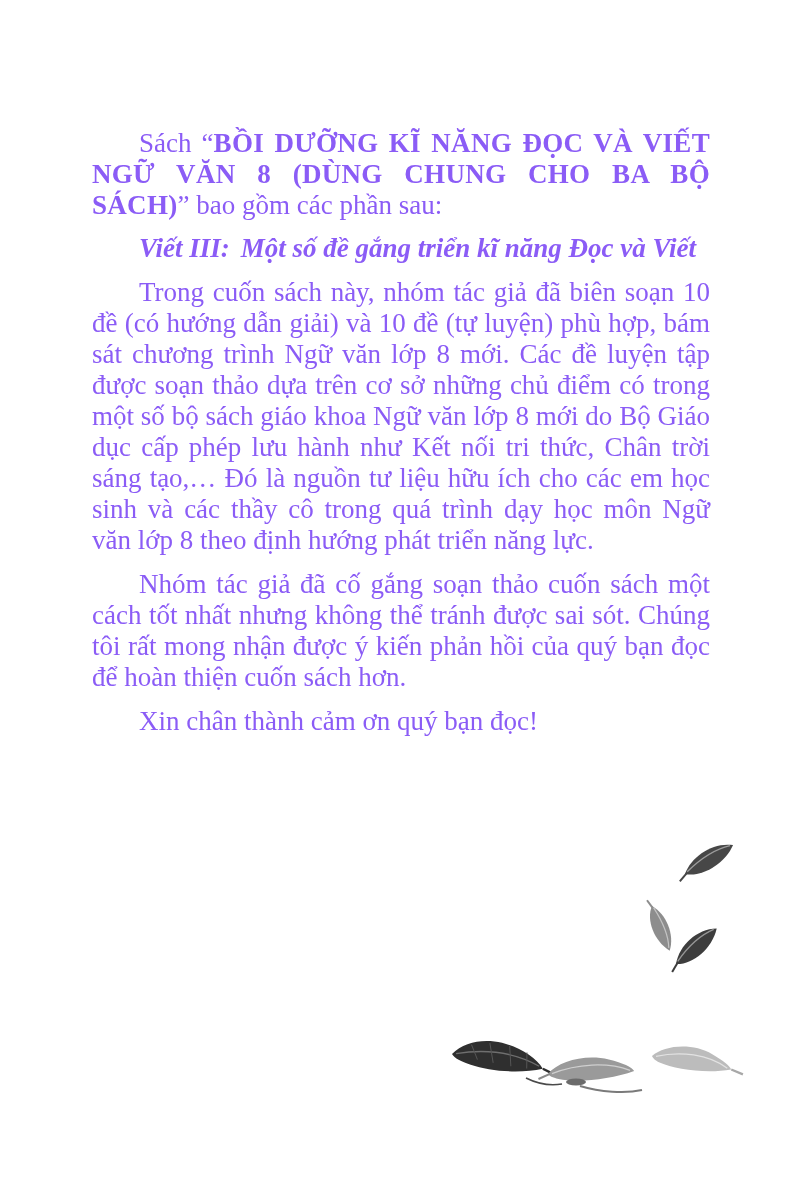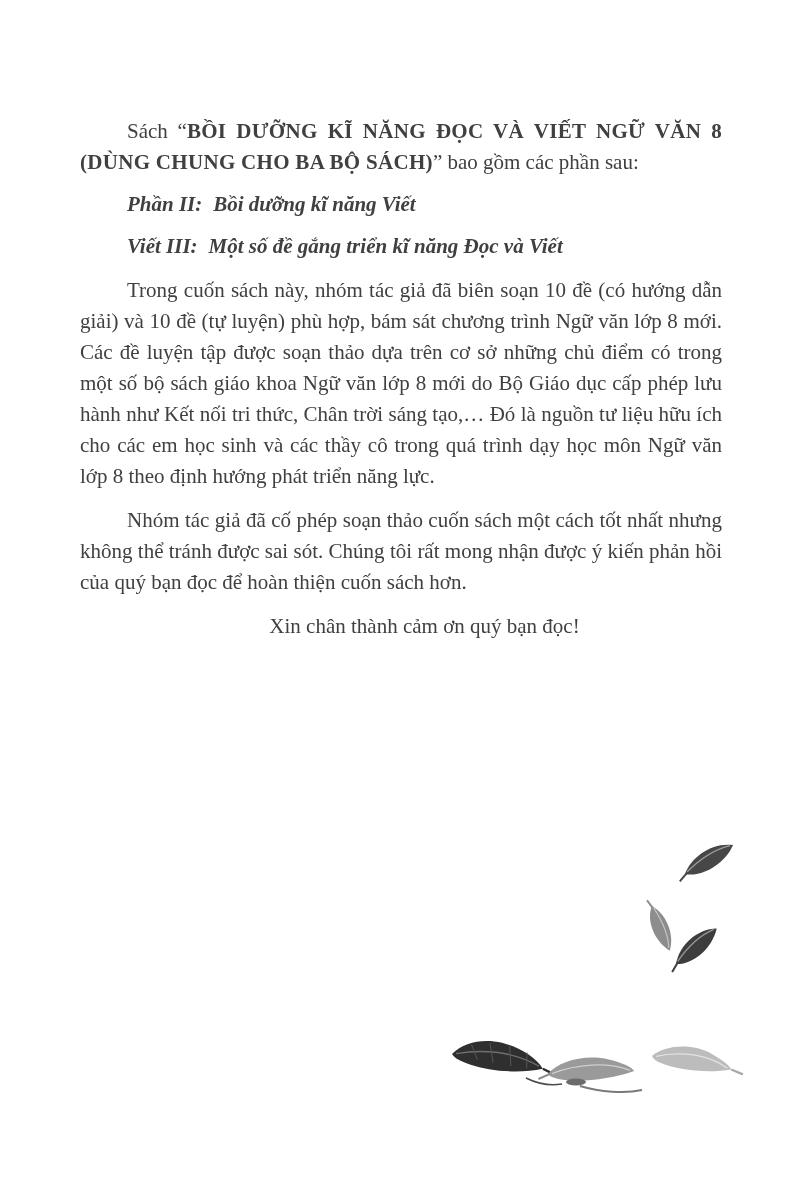--- a/index.html
+++ b/index.html
@@ -20,73 +20,72 @@
     inset: 0;
     background: #ffffff;
   }
   .content {
     position: absolute;
     left: 80px;
     top: 116px;
     width: 642px;
   }
   p {
-    margin: 0;
-    font-size: 21px;
+    margin: 12px;
+    font-size: 27px;
     line-height: 31px;
     text-align: justify;
     text-indent: 47px;
-    color: #404040;
+    color: #8b5cf6;
   }
   .intro .bold-title {
     font-weight: bold;
     letter-spacing: 0.3px;
   }
   .part {
     margin-top: 11px;
     text-align: left;
     font-weight: bold;
     font-style: italic;
   }
   .part .part-text {
     margin-left: 11px;
   }
   .body-para {
     margin-top: 13px;
   }
   .closing {
     margin-top: 13px;
-    text-align: center;
+    text-align: left;
   }
   .leaves {
     position: absolute;
     left: 430px;
     top: 842px;
     width: 330px;
     height: 260px;
     pointer-events: none;
   }
   .leaves svg { display: block; }
 </style>
 </head>
 <body>
 
 <div class="page">
   <div class="content">
 
     <p class="intro"><span>Sách “</span><span class="bold-title">BỒI DƯỠNG KĨ NĂNG ĐỌC VÀ VIẾT NGỮ VĂN 8 (DÙNG CHUNG CHO BA BỘ SÁCH)</span><span>” bao gồm các phần sau:</span></p>
 
 
-    <p class="part"><span>Phần II:</span><span class="part-text">Bồi dưỡng kĩ năng Viết</span></p>
 
     <p class="part"><span>Viết III:</span><span class="part-text">Một số đề gắng triển kĩ năng Đọc và Viết</span></p>
 
     <p class="body-para">Trong cuốn sách này, nhóm tác giả đã biên soạn 10 đề (có hướng dẫn giải) và 10 đề (tự luyện) phù hợp, bám sát chương trình Ngữ văn lớp 8 mới. Các đề luyện tập được soạn thảo dựa trên cơ sở những chủ điểm có trong một số bộ sách giáo khoa Ngữ văn lớp 8 mới do Bộ Giáo dục cấp phép lưu hành như Kết nối tri thức, Chân trời sáng tạo,… Đó là nguồn tư liệu hữu ích cho các em học sinh và các thầy cô trong quá trình dạy học môn Ngữ văn lớp 8 theo định hướng phát triển năng lực.</p>
 
-    <p class="body-para">Nhóm tác giả đã cố phép soạn thảo cuốn sách một cách tốt nhất nhưng không thể tránh được sai sót. Chúng tôi rất mong nhận được ý kiến phản hồi của quý bạn đọc để hoàn thiện cuốn sách hơn.</p>
+    <p class="body-para">Nhóm tác giả đã cố gắng soạn thảo cuốn sách một cách tốt nhất nhưng không thể tránh được sai sót. Chúng tôi rất mong nhận được ý kiến phản hồi của quý bạn đọc để hoàn thiện cuốn sách hơn.</p>
 
     <p class="closing">Xin chân thành cảm ơn quý bạn đọc!</p>
 
   </div>
 
   <div class="leaves">
     <svg width="330" height="260" viewBox="0 0 330 260" xmlns="http://www.w3.org/2000/svg">
 
       <g transform="translate(255,32) rotate(-28)">
         <path d="M0 0 C 14 -13, 40 -15, 56 -3 C 40 10, 13 11, 0 0 Z" fill="#474747"></path>

